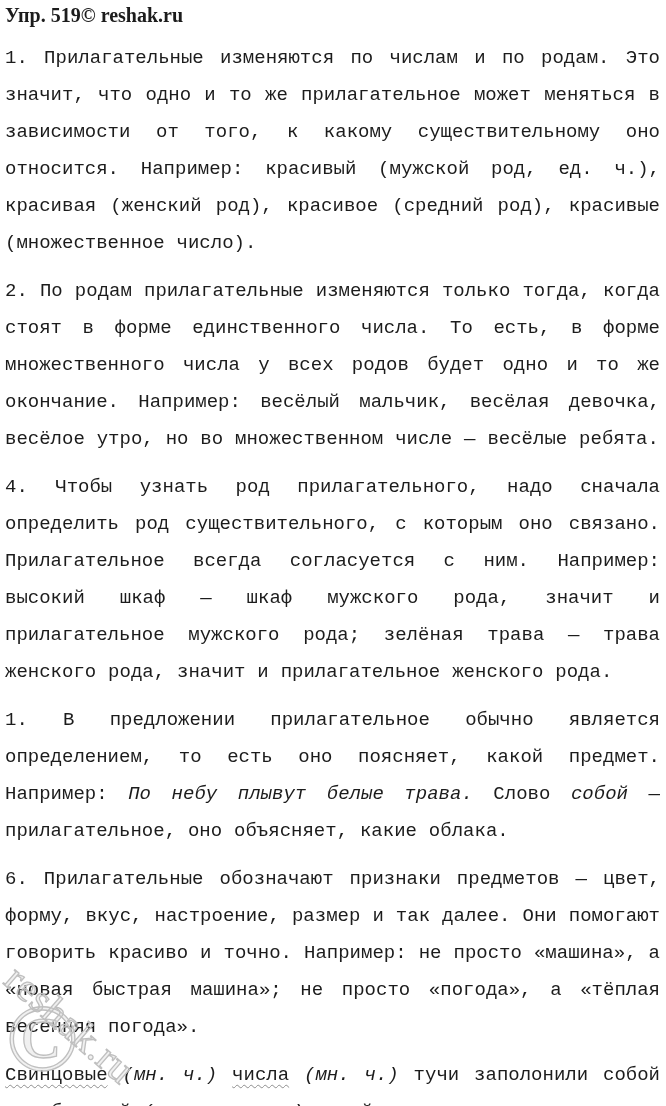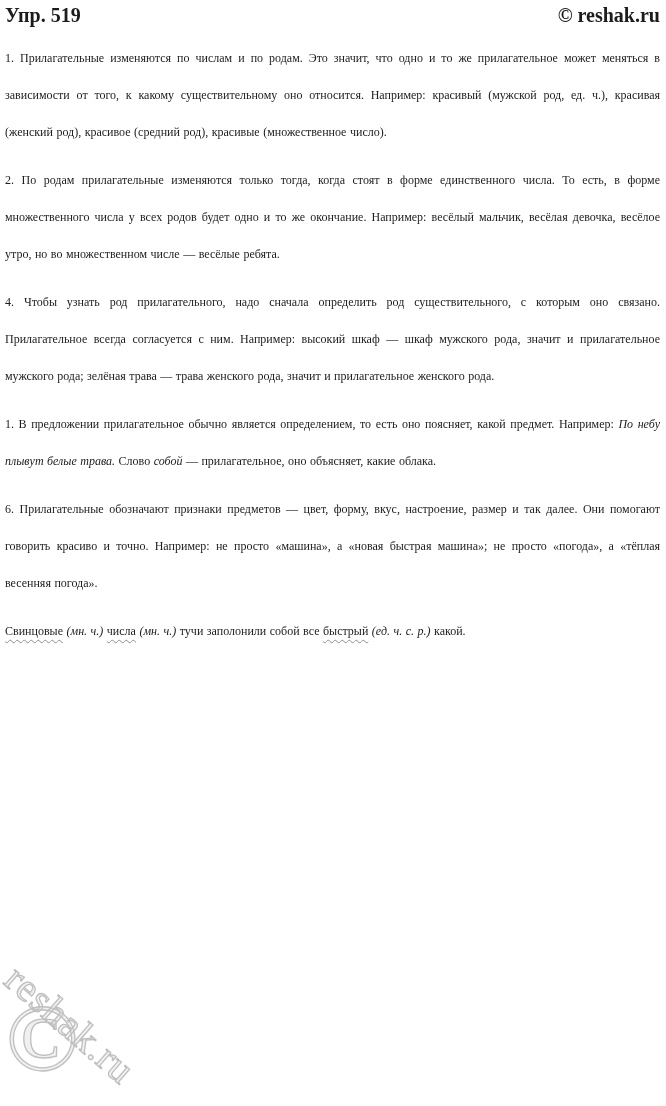--- a/index.html
+++ b/index.html
@@ -15,34 +15,34 @@
     font-family: "Liberation Serif", "DejaVu Serif", serif;
     color: #1c1c1c;
   }
   .page {
     position: relative;
     z-index: 1;
     padding: 3px 6px 0 5px;
   }
   .page-header {
     display: flex;
-    justify-content: space-between;
     align-items: baseline;
     font-size: 20px;
     line-height: 24px;
     margin-bottom: 13px;
   }
   .exercise-title { font-weight: bold; }
   .copyright { font-weight: bold; }
   .doc-body p {
-    font-size: 12px;
+    font-size: 19px;
     line-height: 37px;
     margin: 0 0 11px 0;
     text-align: justify;
     word-spacing: 0.5px;
+    font-family: Liberation Mono, monospace;
   }
   .seg-italic { font-style: italic; }
   .seg-wavy {
     text-decoration: underline;
     text-decoration-style: wavy;
     text-decoration-color: #8f8f8f;
     text-decoration-thickness: 1px;
     text-underline-offset: 4px;
     margin-top: 12px;
   }

